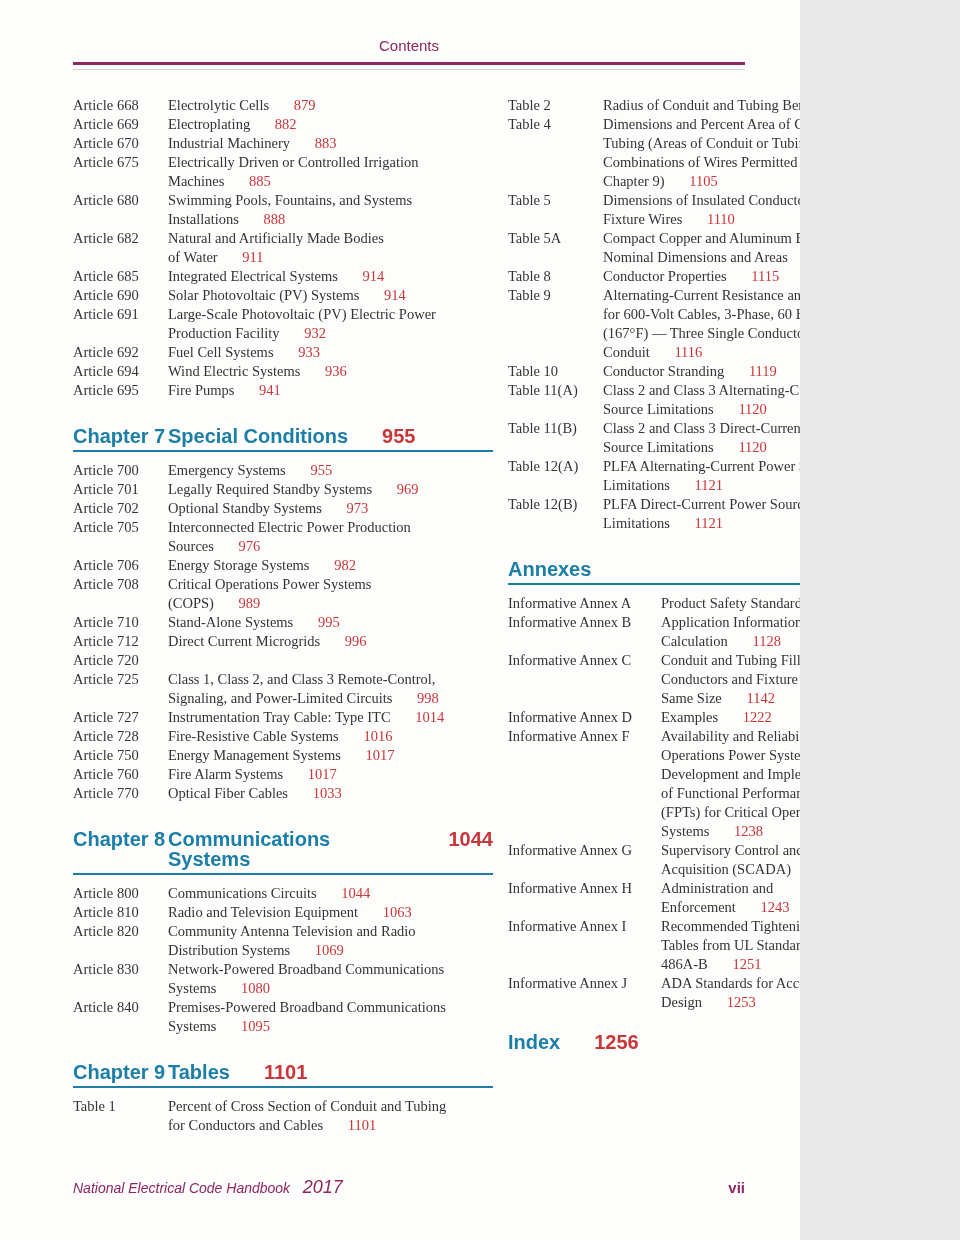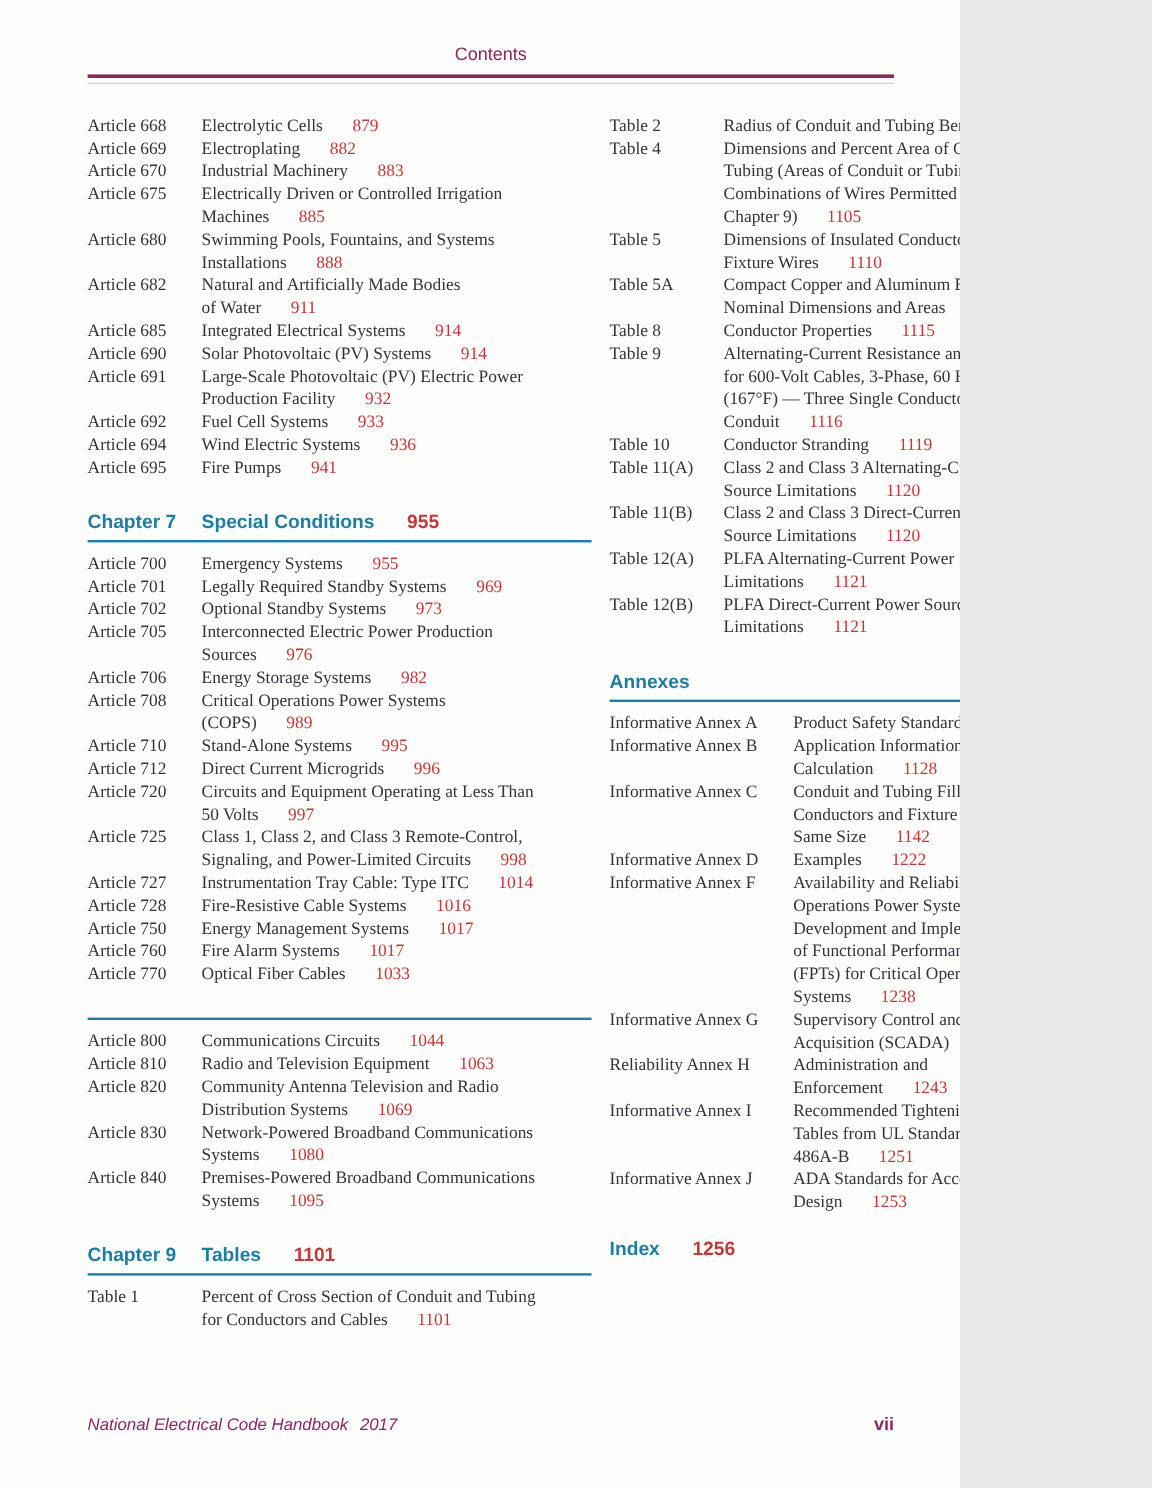--- a/index.html
+++ b/index.html
@@ -31,41 +31,41 @@
   .head-rule{height:3px;background:var(--maroon);}
   .head-rule-thin{height:1px;background:var(--rule2);margin-top:4px;}
   .columns{display:flex;margin-top:26px;}
   .col-left{width:420px;flex:none;}
   .col-right{width:397px;flex:none;margin-left:15px;}
   .toc-section + .toc-section{margin-top:26px;}
   .toc-section.index-sec{margin-top:20px;}
   .sec-head{
     display:flex;align-items:flex-start;
     font-family:"Liberation Sans", sans-serif;
-    font-weight:bold;font-size:16px;line-height:20px;
+    font-weight:bold;font-size:20px;line-height:20px;
     color:var(--teal);
   }
   .sec-head .h-label{flex:0 0 95px;}
   .sec-head .h-page{margin-left:1.7em;color:var(--red);}
   .sec-rule{height:2px;background:var(--teal);margin-top:4px;}
   .entries{padding-top:9px;}
   .toc-section.plain .entries{padding-top:0;}
   .entry{display:flex;align-items:flex-start;}
   .entry-label{flex:0 0 95px;}
   .entries.wide .entry-label{flex-basis:153px;}
   .entry-body{white-space:pre;}
   .pg{margin-left:1.7em;color:var(--red);}
   .page-footer{
     position:absolute;left:73px;right:55px;bottom:42px;
     display:flex;justify-content:space-between;align-items:baseline;
     font-family:"Liberation Sans", sans-serif;
     color:var(--maroon);
   }
   .book-title{font-style:italic;font-size:14px;}
-  .book-year{font-style:italic;font-size:14px;margin-left:0.7em;}
+  .book-year{font-style:italic;font-size:18px;margin-left:0.7em;}
   .folio{font-weight:bold;font-size:15px;}
 </style>
 </head>
 <body>
 
 <div class="page">
   <div class="running-head">
     <span>Contents</span>
   </div>
   <div class="head-rule"></div>
@@ -166,22 +166,20 @@
             <div class="entry">
               <span class="entry-label">Article 710</span>
               <span class="entry-body"><span>Stand-Alone Systems</span><span class="pg">995</span></span>
             </div>
             <div class="entry">
               <span class="entry-label">Article 712</span>
               <span class="entry-body"><span>Direct Current Microgrids</span><span class="pg">996</span></span>
             </div>
             <div class="entry">
               <span class="entry-label">Article 720</span>
-              <span class="entry-body"><span>Circuits and Equipment Operating at Less Than
-50 Volts</span><span class="pg">997</span></span>
             </div>
             <div class="entry">
               <span class="entry-label">Article 725</span>
               <span class="entry-body"><span>Class 1, Class 2, and Class 3 Remote-Control,
 Signaling, and Power-Limited Circuits</span><span class="pg">998</span></span>
             </div>
             <div class="entry">
               <span class="entry-label">Article 727</span>
               <span class="entry-body"><span>Instrumentation Tray Cable: Type ITC</span><span class="pg">1014</span></span>
             </div>
@@ -197,20 +195,25 @@
               <span class="entry-label">Article 760</span>
               <span class="entry-body"><span>Fire Alarm Systems</span><span class="pg">1017</span></span>
             </div>
             <div class="entry">
               <span class="entry-label">Article 770</span>
               <span class="entry-body"><span>Optical Fiber Cables</span><span class="pg">1033</span></span>
             </div>
           </div>
         </section>
         <section class="toc-section headed">
+          <div class="sec-head">
+            <span class="h-label">Chapter 8</span>
+            <span class="h-title">Communications Systems</span>
+            <span class="h-page pg">1044</span>
+          </div>
           <div class="sec-rule"></div>
           <div class="entries">
             <div class="entry">
               <span class="entry-label">Article 800</span>
               <span class="entry-body"><span>Communications Circuits</span><span class="pg">1044</span></span>
             </div>
             <div class="entry">
               <span class="entry-label">Article 810</span>
               <span class="entry-body"><span>Radio and Television Equipment</span><span class="pg">1063</span></span>
             </div>
@@ -341,21 +344,21 @@
 of Functional Performance Tests
 (FPTs) for Critical Operations Power
 Systems</span><span class="pg">1238</span></span>
             </div>
             <div class="entry">
               <span class="entry-label">Informative Annex G</span>
               <span class="entry-body"><span>Supervisory Control and Data
 Acquisition (SCADA)</span><span class="pg">1241</span></span>
             </div>
             <div class="entry">
-              <span class="entry-label">Reliability Annex H</span>
+              <span class="entry-label">Informative Annex H</span>
               <span class="entry-body"><span>Administration and
 Enforcement</span><span class="pg">1243</span></span>
             </div>
             <div class="entry">
               <span class="entry-label">Informative Annex I</span>
               <span class="entry-body"><span>Recommended Tightening Torque
 Tables from UL Standard
 486A-B</span><span class="pg">1251</span></span>
             </div>
             <div class="entry">

